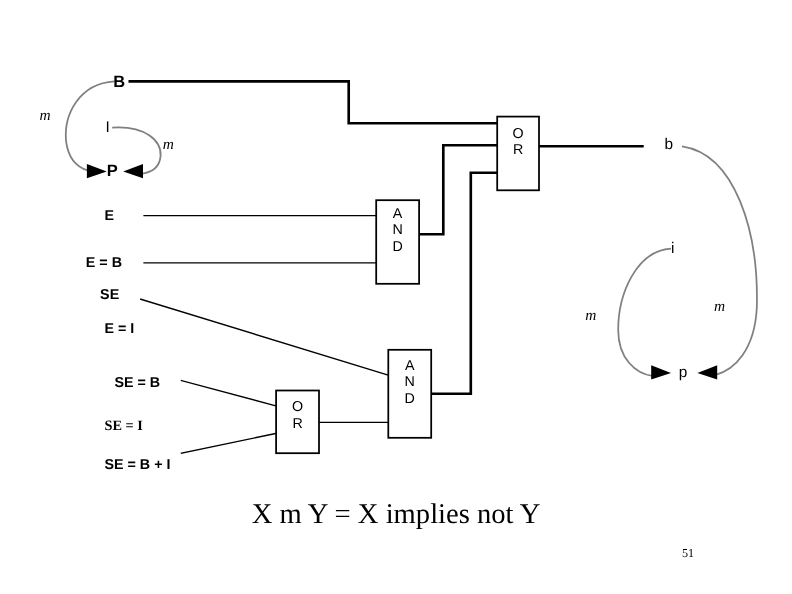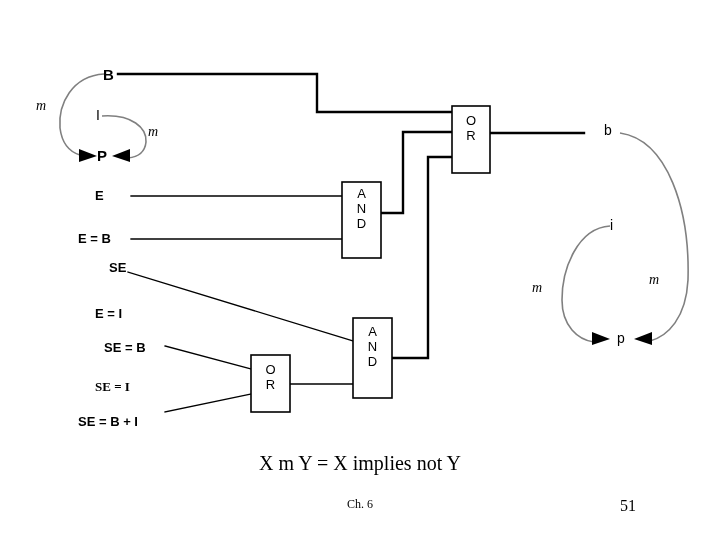--- a/index.html
+++ b/index.html
@@ -62,41 +62,41 @@
     line-height: 1.16;
     white-space: pre-line;
   }
   #caption {
     position: absolute;
     left: 0;
     top: 452px;
     width: 720px;
     text-align: center;
     font-family: "Liberation Serif", serif;
-    font-size: 20px;
+    font-size: 26px;
     color: #000000;
   }
   #footer-chapter {
     position: absolute;
     left: 0;
     top: 497px;
     width: 720px;
     text-align: center;
     font-family: "Liberation Serif", serif;
     font-size: 12px;
     color: #000000;
   }
   #footer-page {
     position: absolute;
     left: 620px;
     top: 497px;
     width: 60px;
     text-align: left;
     font-family: "Liberation Serif", serif;
-    font-size: 16px;
+    font-size: 11px;
     color: #000000;
   }
 </style>
 </head>
 <body>
 
 <div id="slide">
 
   <svg id="diagram-svg" viewBox="0 0 720 540" xmlns="http://www.w3.org/2000/svg">
 
@@ -168,34 +168,33 @@
   <span class="node-lbl small" style="left:610px; top:218px;">i</span>
   <span class="node-lbl small" style="left:617px; top:331px;">p</span>
 
   <span class="arc-lbl" style="left:36px; top:99px;">m</span>
   <span class="arc-lbl" style="left:148px; top:125px;">m</span>
   <span class="arc-lbl" style="left:649px; top:273px;">m</span>
   <span class="arc-lbl" style="left:532px; top:281px;">m</span>
 
   <span class="lbl" style="left:95px; top:189px;">E</span>
   <span class="lbl" style="left:78px; top:232px;">E = B</span>
-  <span class="lbl" style="left:109px; top:261px;text-align:right;">SE</span>
-  <span class="lbl" style="left:95px; top:307px;text-align:right;">E = I</span>
+  <span class="lbl" style="left:91px; top:261px;text-align:right;">SE</span>
+  <span class="lbl" style="left:95px; top:292px;text-align:right;">E = I</span>
   <span class="lbl" style="left:104px; top:341px;">SE = B</span>
   <span class="lbl" style="left:95px; top:380px;font-family:Liberation Serif, serif;">SE = I</span>
-  <span class="lbl" style="left:78px; top:415px;">SE = B + I</span>
+  <span class="lbl" style="left:95px; top:415px;">SE = B + I</span>
 
   <span class="gate-lbl" style="left:452px; top:113px; width:38px;">O
 R</span>
   <span class="gate-lbl" style="left:342px; top:186px; width:39px;">A
 N
 D</span>
   <span class="gate-lbl" style="left:353px; top:324px; width:39px;">A
 N
 D</span>
   <span class="gate-lbl" style="left:251px; top:362px; width:39px;">O
 R</span>
 
   <div id="caption">X m Y = X implies not Y</div>
-  <div id="footer-chapter">Ch. 6</div>
   <div id="footer-page">51</div>
 
 </div>
 
 </body></html>

